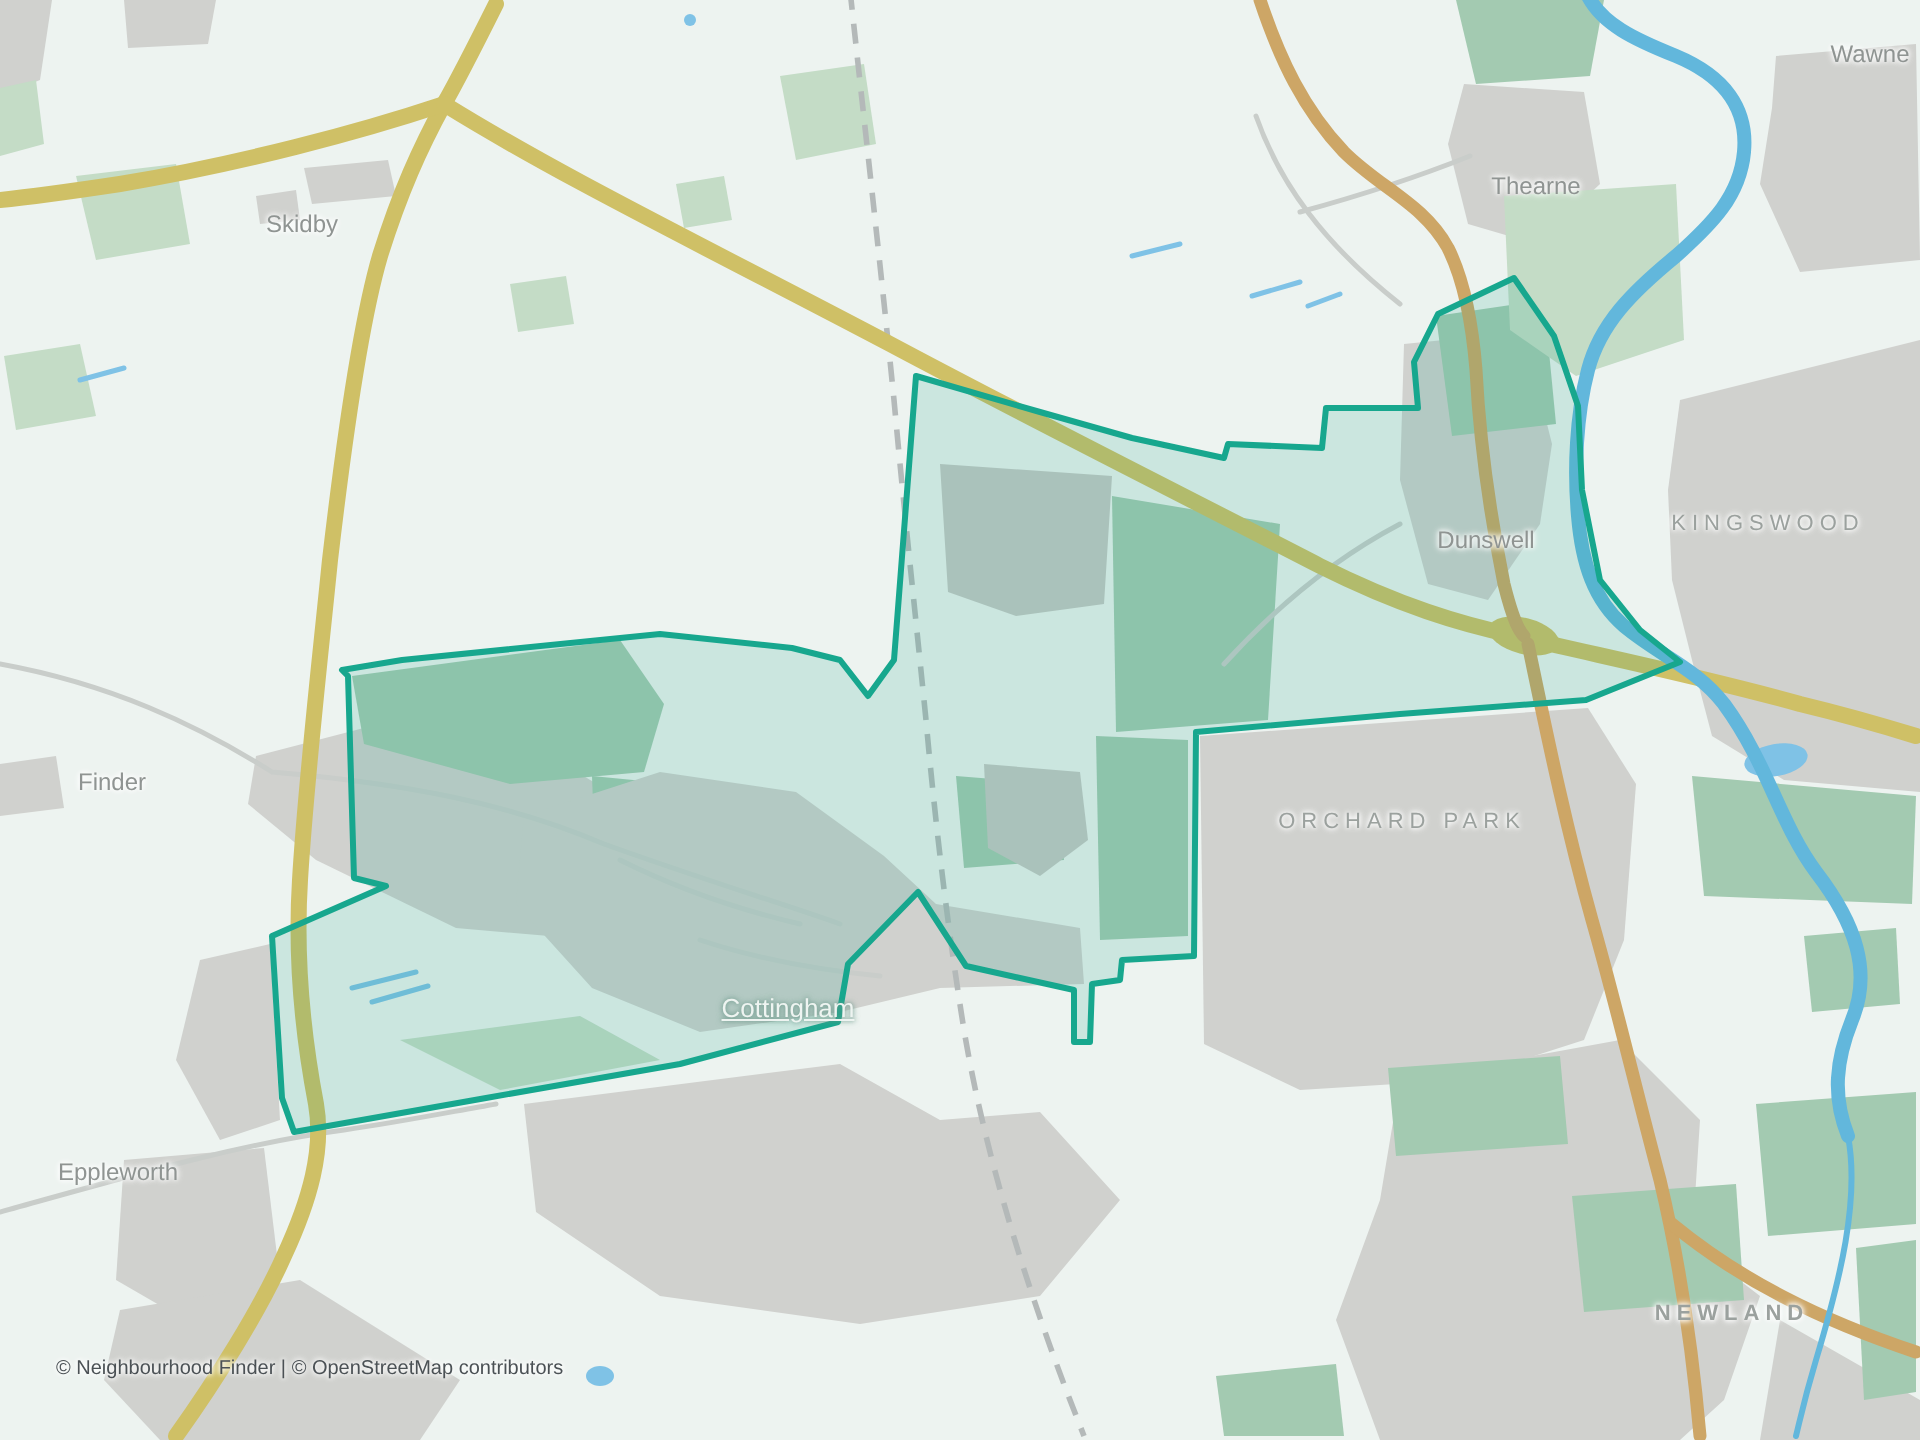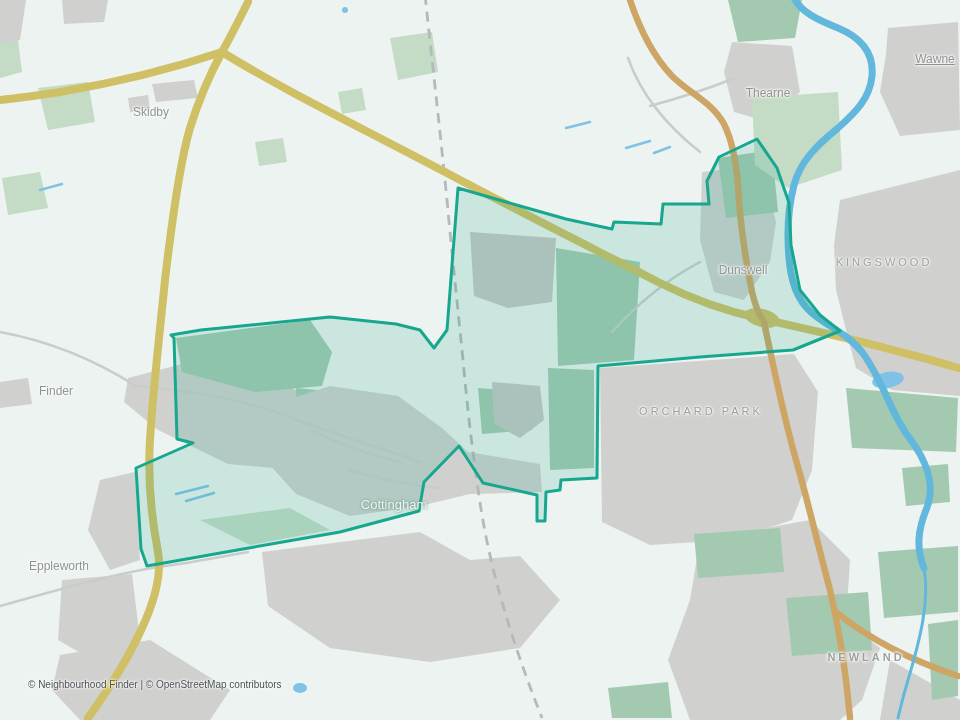--- a/index.html
+++ b/index.html
@@ -21,29 +21,29 @@
   .stream{fill:none;stroke:var(--stream-blue);stroke-width:2.5;stroke-linecap:round;}
   .water-fill{fill:var(--stream-blue);stroke:none;}
   .boundary{fill:var(--boundary-fill-rgba);stroke:var(--boundary-teal);stroke-width:3;stroke-linejoin:round;}
 
   
   .lbl{position:absolute;transform:translate(-50%,-50%);white-space:nowrap;
     color:var(--label-gray);font-size:12px;
     text-shadow:0 0 2px #fff,0 0 3px #fff,0 0 4px #fff;}
   .lbl.district{color:var(--district-label-gray);font-size:11px;letter-spacing:3px;}
   .lbl.town{color:var(--town-label-light);font-size:13px;
-    text-shadow:0 0 2px rgba(105,150,136,.85),0 0 3px rgba(105,150,136,.6);}
+    text-shadow:0 0 2px rgba(105,150,136,.85),0 0 3px rgba(105,150,136,.6);text-decoration:underline;}
   #lbl-bentley{left:151px;top:112px;}
   #lbl-thearne{left:768px;top:46px;margin-top:47px;}
-  #lbl-wawne{left:935px;top:59px;text-decoration:underline;}
+  #lbl-wawne{left:935px;top:27px;}
   #lbl-kingswood{left:884px;top:262px;}
   #lbl-dunswell{left:743px;top:250px;margin-top:20px;}
   #lbl-orchard-park{left:701px;top:411px;}
   #lbl-skidby{left:56px;top:391px;}
-  #lbl-eppleworth{left:59px;top:566px;}
+  #lbl-eppleworth{left:59px;top:586px;}
   #lbl-cottingham{left:394px;top:504px;}
   #lbl-newland{left:866px;top:657px;font-weight:bold;}
 
   .attribution{position:absolute;left:28px;top:679px;font-size:10px;
     color:var(--attribution-text);
     text-shadow:0 0 2px #fff,0 0 3px #fff,0 0 4px #fff;}
 </style>
 </head>
 <body>
 

